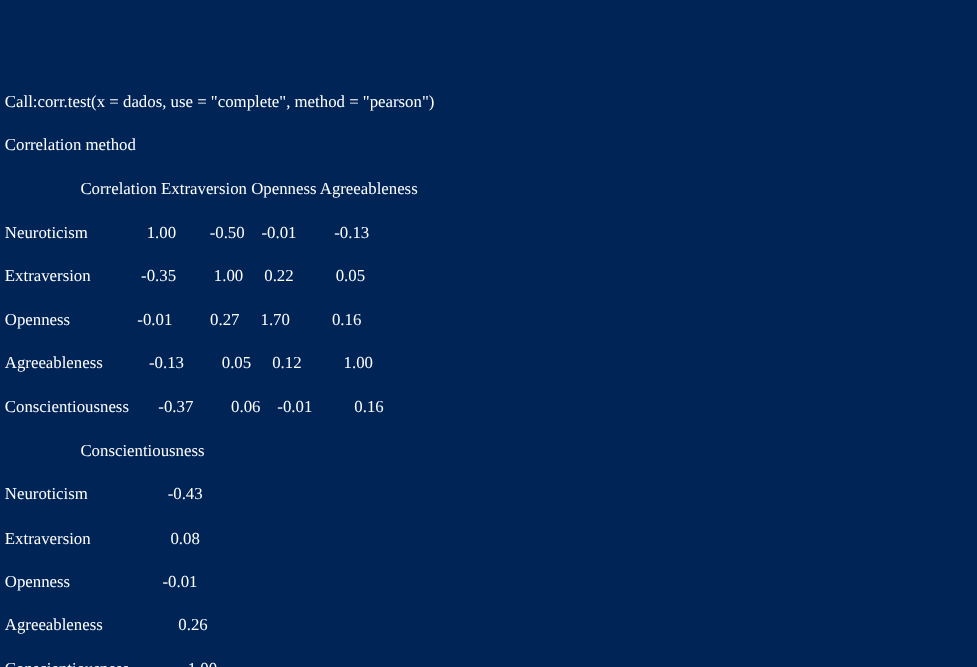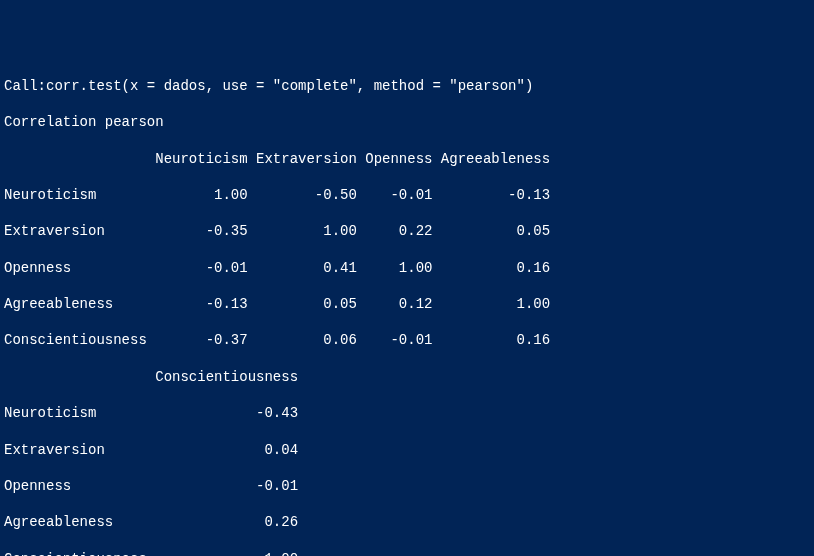--- a/index.html
+++ b/index.html
@@ -7,38 +7,39 @@
       color: #ffffff;
       font-family: 'Consolas', 'Courier New', monospace;
       font-size: 14px;
       line-height: 1.3;
       margin: 0;
       padding: 4px;
       white-space: pre;
     }
     .line {
       display: block;
+      font-family: Liberation Serif, serif;
     }
   </style>
 </head>
 <body>
 
 
 
 <span class="line">Call:corr.test(x = dados, use = "complete", method = "pearson")</span>
-<span class="line">Correlation pearson </span>
-<span class="line">                  Neuroticism Extraversion Openness Agreeableness</span>
+<span class="line">Correlation method </span>
+<span class="line">                  Correlation Extraversion Openness Agreeableness</span>
 <span class="line">Neuroticism              1.00        -0.50    -0.01         -0.13</span>
 <span class="line">Extraversion            -0.35         1.00     0.22          0.05</span>
-<span class="line">Openness                -0.01         0.41     1.00          0.16</span>
+<span class="line">Openness                -0.01         0.27     1.70          0.16</span>
 <span class="line">Agreeableness           -0.13         0.05     0.12          1.00</span>
 <span class="line">Conscientiousness       -0.37         0.06    -0.01          0.16</span>
 <span class="line">                  Conscientiousness</span>
 <span class="line">Neuroticism                   -0.43</span>
-<span class="line">Extraversion                   0.04</span>
+<span class="line">Extraversion                   0.08</span>
 <span class="line">Openness                      -0.01</span>
 <span class="line">Agreeableness                  0.26</span>
 <span class="line">Conscientiousness              1.00</span>
 
 
 
 
 
 
 

